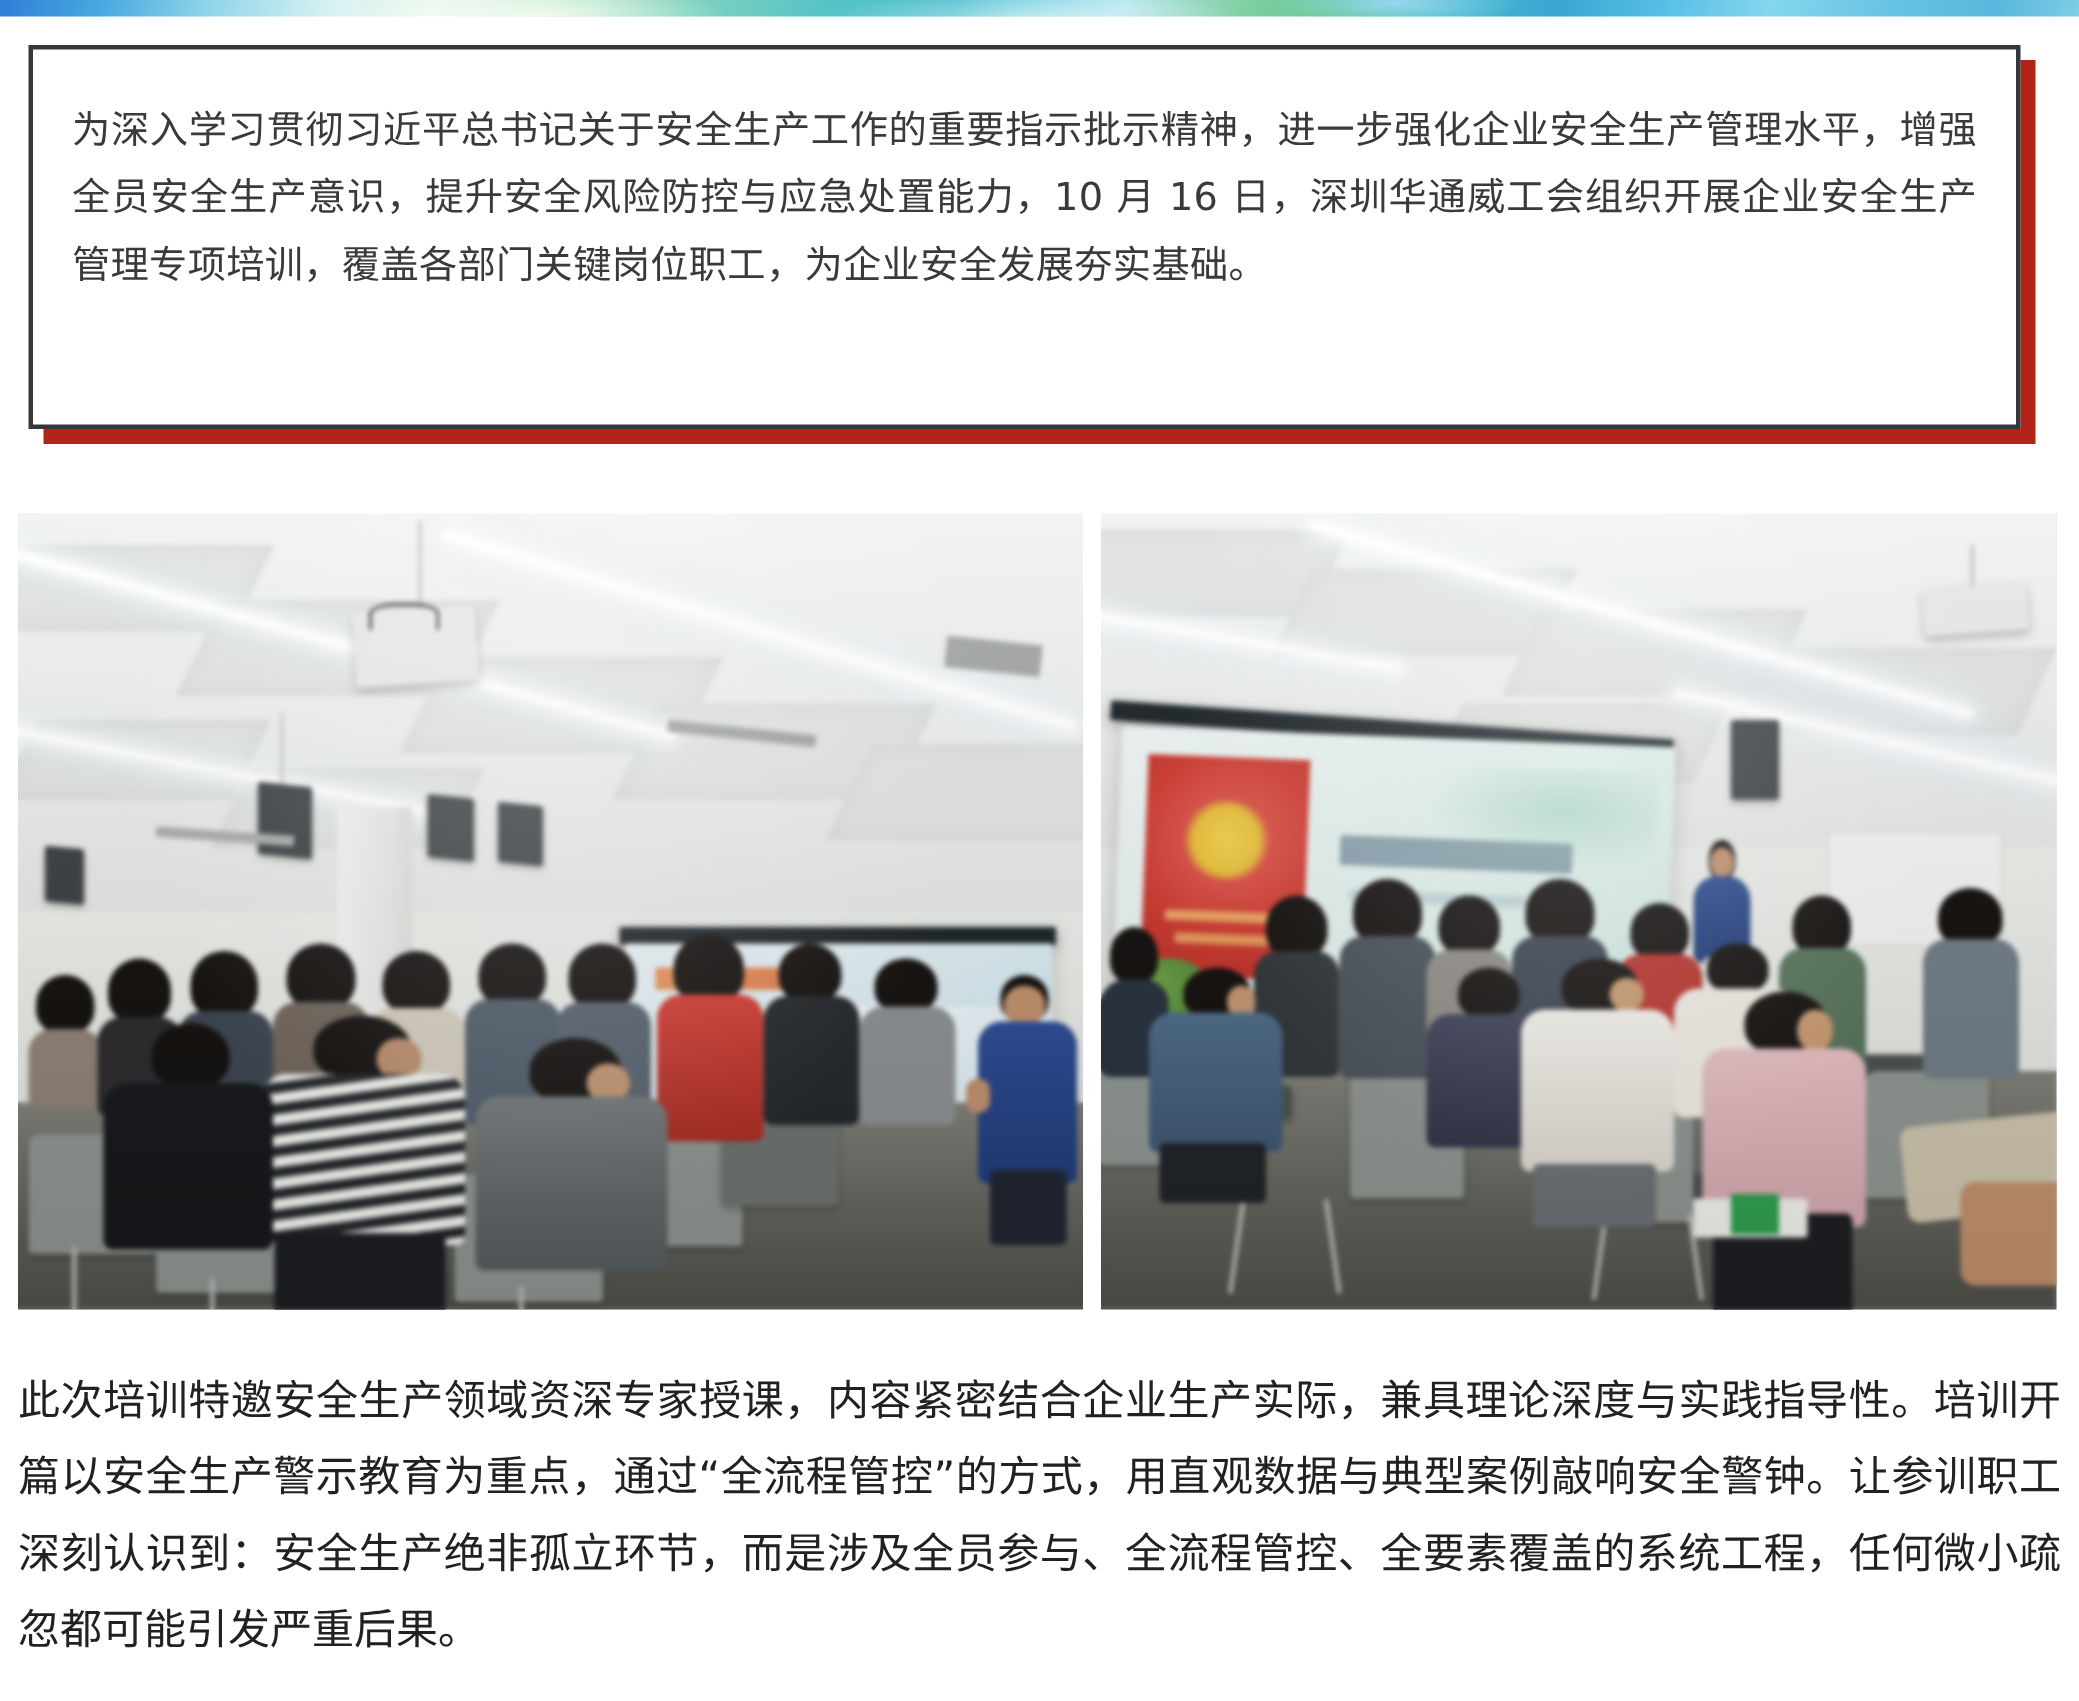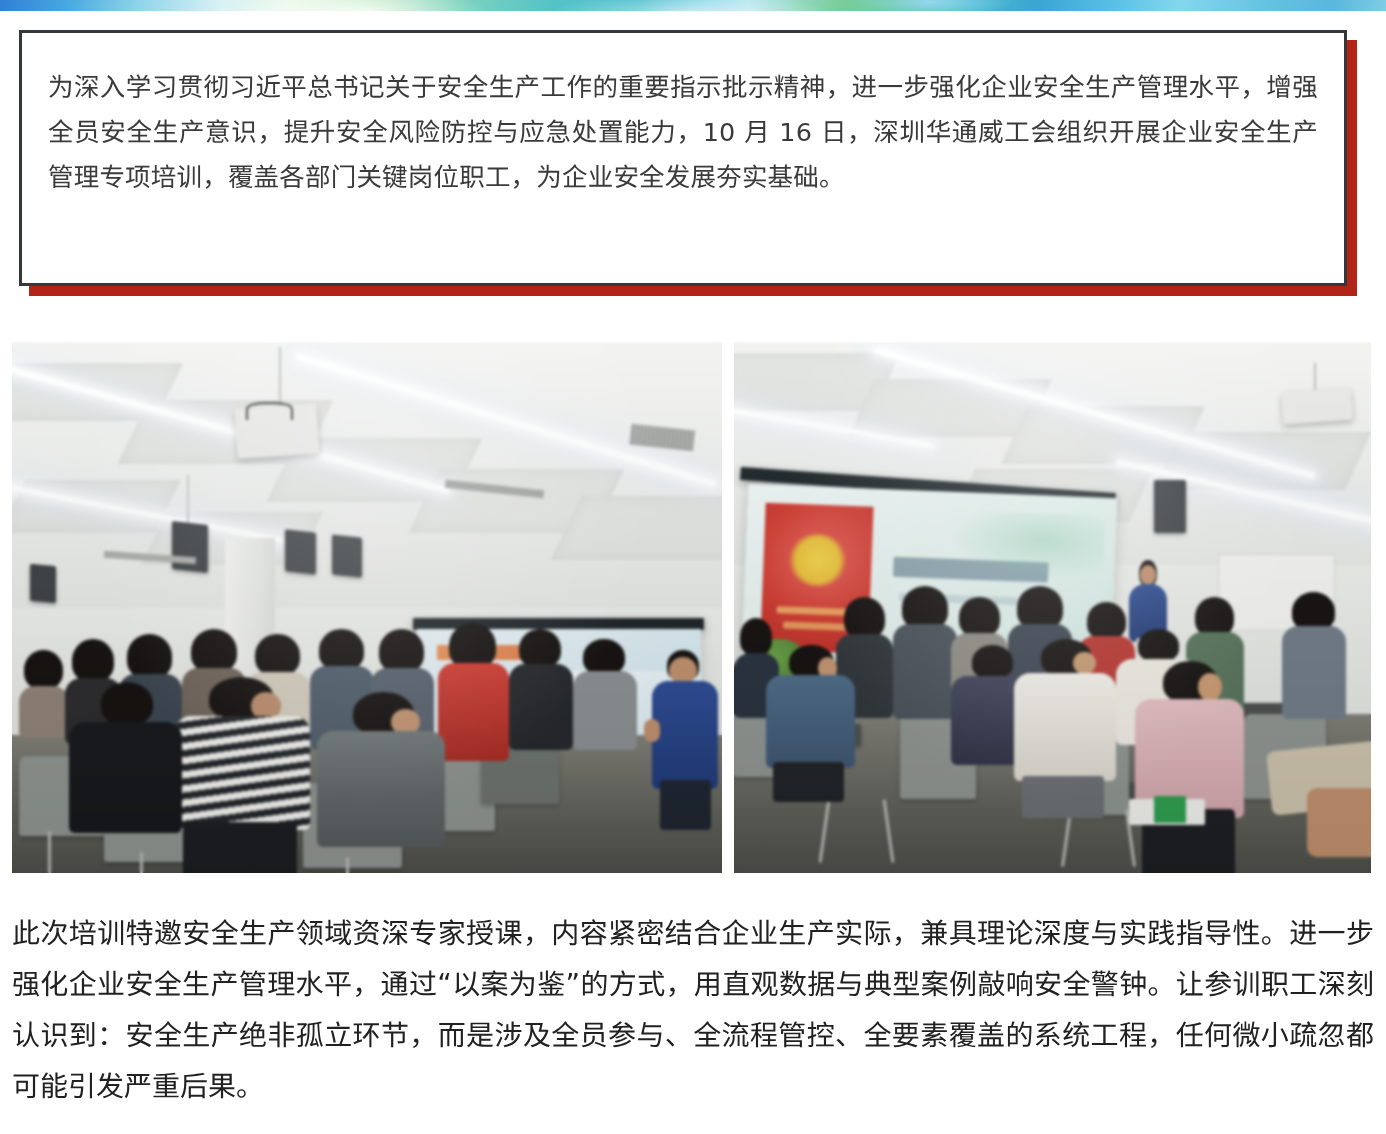--- a/index.html
+++ b/index.html
@@ -452,13 +452,13 @@
 
       <div style="position:absolute;left:62%;top:86%;width:12%;height:5%;background:#f0f0ec;border-radius:2px;"></div>
       <div style="position:absolute;left:66%;top:85.5%;width:5%;height:5%;background:#2f9e4f;border-radius:1px;"></div>
 
       <div class="photo-grain"></div>
       <div class="blurlayer"></div>
     </div>
   </div>
 </div>
 
-<div class="body-text">此次培训特邀安全生产领域资深专家授课，内容紧密结合企业生产实际，兼具理论深度与实践指导性。进一步强化企业安全生产管理水平，通过“以案为鉴”的方式，用直观数据与典型案例敲响安全警钟。让参训职工深刻认识到：安全生产绝非孤立环节，而是涉及全员参与、全流程管控、全要素覆盖的系统工程，任何微小疏忽都可能引发严重后果。</div>
+<div class="body-text">此次培训特邀安全生产领域资深专家授课，内容紧密结合企业生产实际，兼具理论深度与实践指导性。培训开篇以安全生产警示教育为重点，通过“全流程管控”的方式，用直观数据与典型案例敲响安全警钟。让参训职工深刻认识到：安全生产绝非孤立环节，而是涉及全员参与、全流程管控、全要素覆盖的系统工程，任何微小疏忽都可能引发严重后果。</div>
 
 </body></html>

